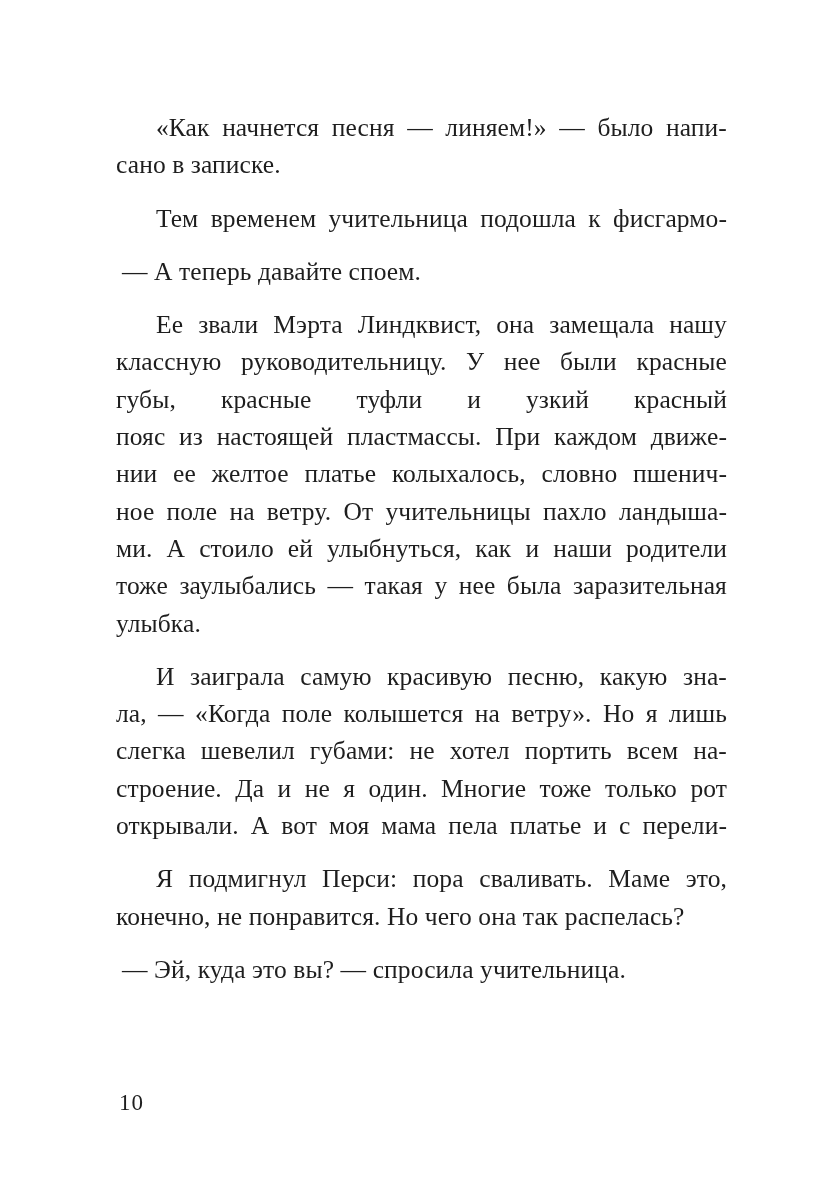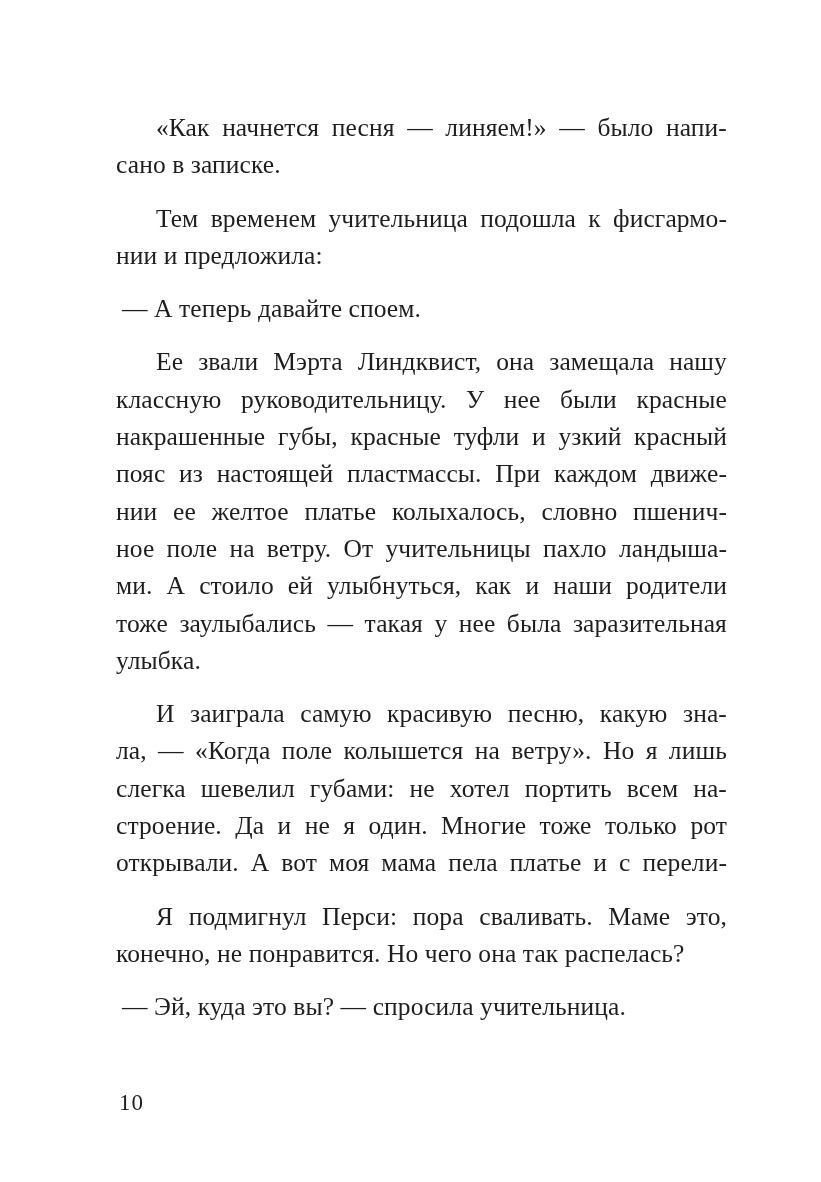--- a/index.html
+++ b/index.html
@@ -72,21 +72,20 @@
       </div>
       <div class="paragraph">
         <div class="line fill p-indent">
           <span>Тем</span>
           <span>временем</span>
           <span>учительница</span>
           <span>подошла</span>
           <span>к</span>
           <span>фисгармо-</span>
         </div>
-        <div class="line">нии и предложила:</div>
       </div>
       <div class="paragraph">
         <div class="line d-indent">— А теперь давайте споем.</div>
       </div>
       <div class="paragraph">
         <div class="line fill p-indent">
           <span>Ее</span>
           <span>звали</span>
           <span>Мэрта</span>
           <span>Линдквист,</span>
@@ -96,21 +95,20 @@
         </div>
         <div class="line fill">
           <span>классную</span>
           <span>руководительницу.</span>
           <span>У</span>
           <span>нее</span>
           <span>были</span>
           <span>красные</span>
         </div>
         <div class="line fill">
-          <span>накрашенные</span>
           <span>губы,</span>
           <span>красные</span>
           <span>туфли</span>
           <span>и</span>
           <span>узкий</span>
           <span>красный</span>
         </div>
         <div class="line fill">
           <span>пояс</span>
           <span>из</span>

